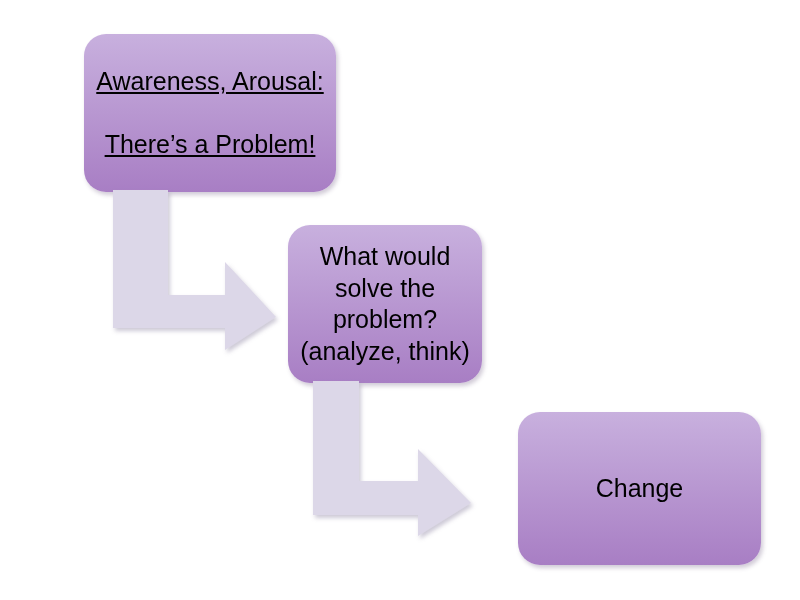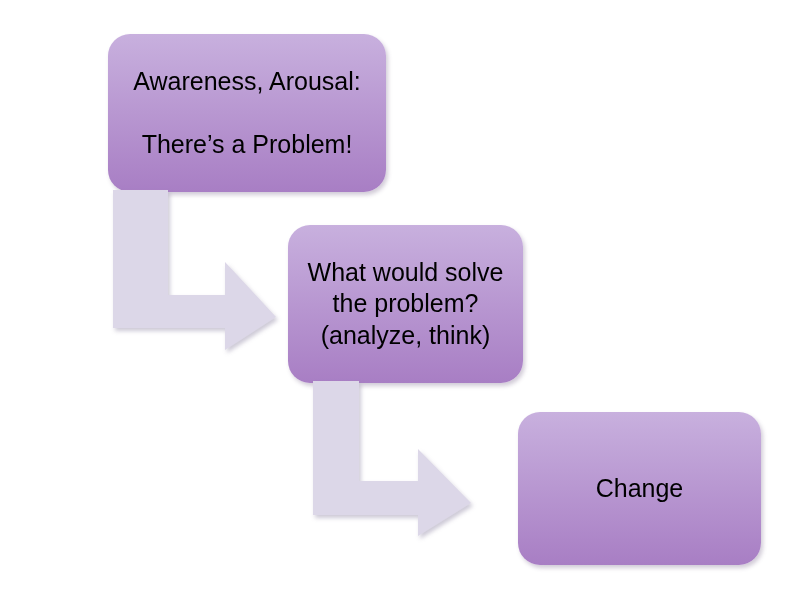--- a/index.html
+++ b/index.html
@@ -33,30 +33,31 @@
     line-height: 1.26;
     padding: 4px 10px;
   }
   .box-text {
     display: block;
     width: 100%;
     white-space: pre-line;
   }
 
   #box-awareness {
-    left: 108px;
+    left: 84px;
     top: 34px;
-    width: 278px;
+    width: 252px;
     height: 158px;
     font-size: 25px;
+    text-decoration: underline;
   }
   #box-solve {
     left: 288px;
     top: 225px;
-    width: 235px;
+    width: 194px;
     height: 158px;
     font-size: 25px;
   }
   #box-change {
     left: 482px;
     top: 412px;
     width: 243px;
     height: 153px;
     font-size: 25px;
   }

